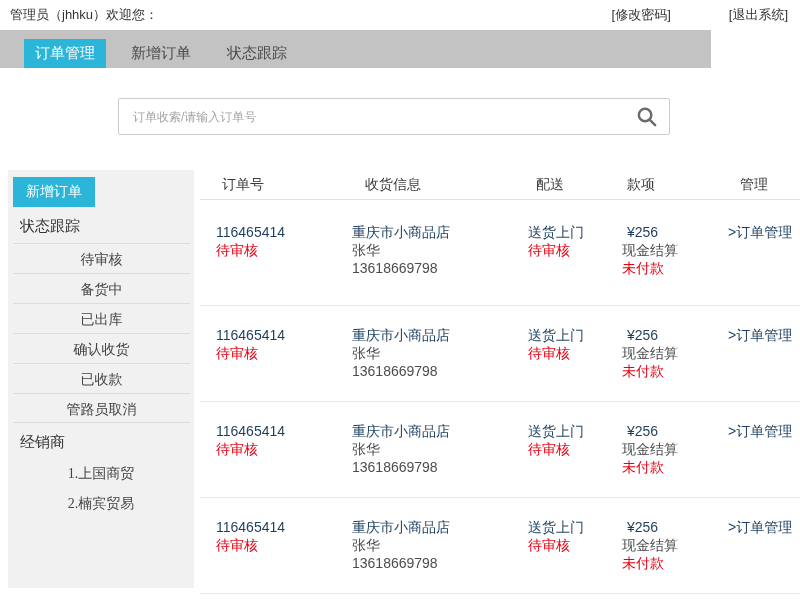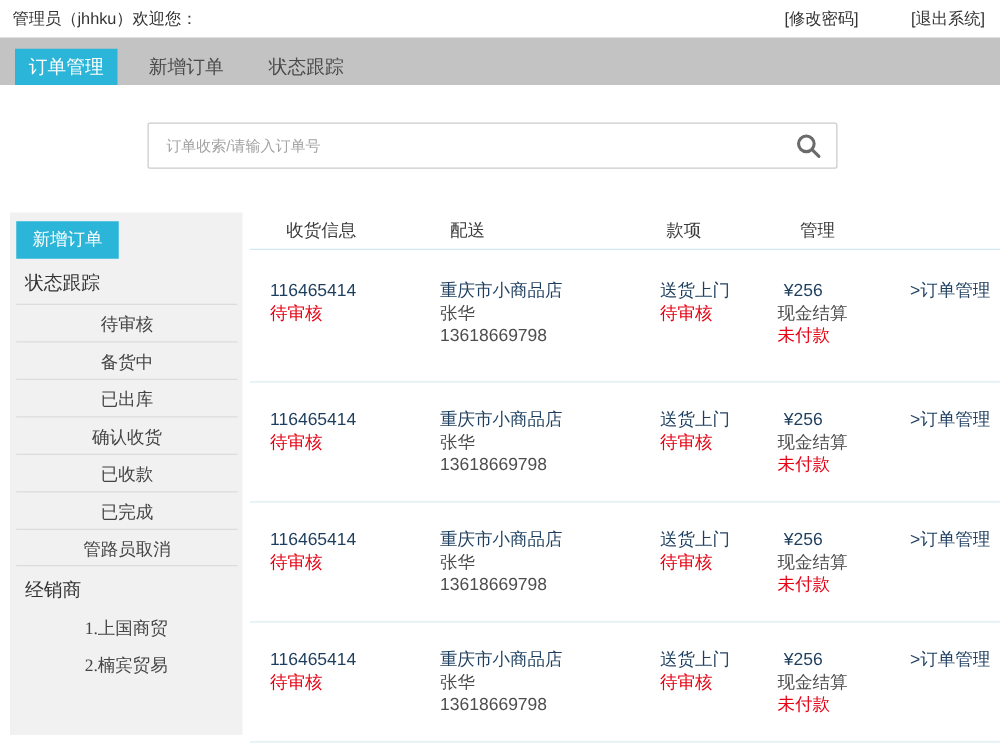--- a/index.html
+++ b/index.html
@@ -8,26 +8,26 @@
     width:800px; height:600px; position:relative; overflow:hidden;
     background:#fff;
     font-family:"Liberation Sans","DejaVu Sans",sans-serif;
   }
   
   .topbar {
     position:absolute; top:0; left:0; width:800px; height:30px;
     display:flex; align-items:center; padding:0 12px 0 10px;
     font-size:13px; color:#333;justify-content:space-between;
   }
-  .topbar-links { margin-left:auto; display:flex; gap:42px; }
+  .topbar-links { margin-left:auto; display:flex; gap:58px; }
   .topbar-links span { cursor:pointer; }
   
   .navbar {
-    position:absolute; top:30px; left:0; width:800px; height:38px;
-    background:#c3c3c3; display:flex; align-items:flex-end; padding-left:12px;
+    position:absolute; top:30px; left:0; width:711px; height:38px;
+    background:#c3c3c3; display:flex; align-items:flex-end; padding-left:24px;
   }
   .tab {
     font-size:15px; color:#4a4a4a; padding:5px 11px; margin-right:14px;
     cursor:pointer; white-space:nowrap;
   }
   .tab.active { background:var(--accent,#2bb5d8); color:#fff; }
   
   .search-box {
     position:absolute; top:98px; left:118px; width:552px; height:37px;
     border:1px solid #ccc; border-radius:2px;
@@ -113,29 +113,29 @@
 </div>
 
 <div class="sidebar">
   <span class="new-order-btn">新增订单</span>
   <div class="side-header">状态跟踪</div>
   <div class="side-item">待审核</div>
   <div class="side-item">备货中</div>
   <div class="side-item">已出库</div>
   <div class="side-item">确认收货</div>
   <div class="side-item">已收款</div>
-  <div class="side-item">已完成</div>
   <div class="side-item last">管路员取消</div>
   <div class="side-header">经销商</div>
   <div class="dealer-item">1.上国商贸</div>
   <div class="dealer-item">2.楠宾贸易</div>
 </div>
 
 <div class="main">
   <div class="thead">
+    <span class="h1">订单号</span>
     <span class="h2">收货信息</span>
     <span class="h3">配送</span>
     <span class="h4">款项</span>
     <span class="h5">管理</span>
   </div>
 
   <div class="trow first">
     <div>
       <div class="navy">116465414</div>
       <div class="red">待审核</div>

